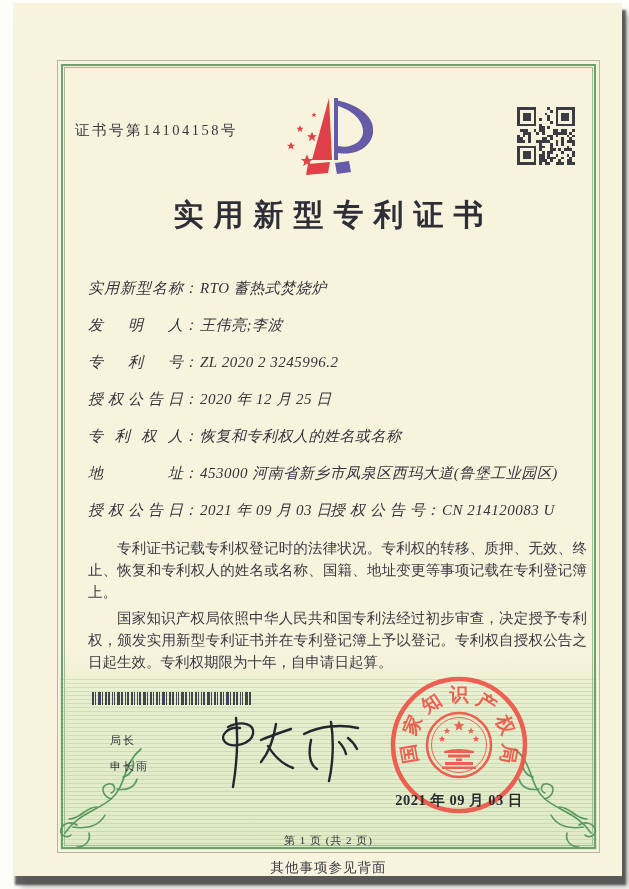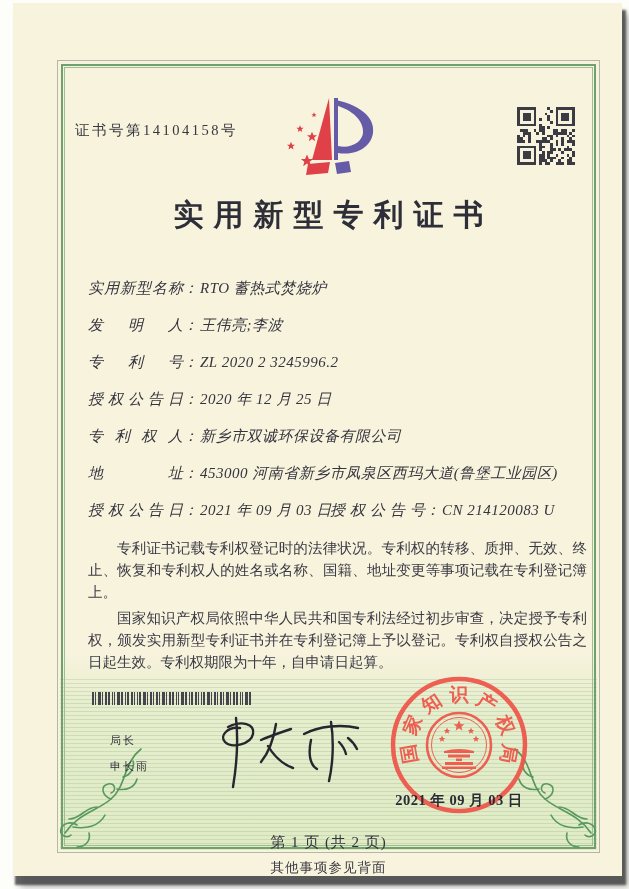--- a/index.html
+++ b/index.html
@@ -62,21 +62,21 @@
     position:absolute;left:50%;top:50%;font-weight:bold;font-size:19px;color:#ee5448;
     font-family:"Liberation Serif","DejaVu Serif",serif;
   }
   .seal-emblem{position:absolute;left:50%;top:50%;transform:translate(-50%,-50%);}
   .seal-date{
     position:absolute;left:375px;top:788px;width:142px;z-index:4;text-align:center;
     font-size:14.5px;font-weight:bold;color:#2b2b34;letter-spacing:.5px;
   }
   .page-footer{
     position:absolute;left:44px;top:830px;width:543px;z-index:3;text-align:center;
-    font-size:15px;color:#33333d;letter-spacing:1px;
+    font-size:11px;color:#33333d;letter-spacing:1px;
   }
   .back-note{
     position:absolute;left:44px;top:856px;width:543px;z-index:3;text-align:center;
     font-size:13.5px;color:#3a3a44;letter-spacing:1px;
   }
   .flourish{position:absolute;z-index:2;}
   .flourish.left{left:40px;top:742px;}
   .flourish.right{left:494px;top:742px;transform:scaleX(-1);}
 </style>
 </head>
@@ -265,21 +265,21 @@
     <div class="frow">
       <span class="flabel">发明人</span><span class="fcolon">：</span><span class="fvalue">王伟亮;李波</span>
     </div>
     <div class="frow">
       <span class="flabel">专利号</span><span class="fcolon">：</span><span class="fvalue">ZL 2020 2 3245996.2</span>
     </div>
     <div class="frow">
       <span class="flabel">授权公告日</span><span class="fcolon">：</span><span class="fvalue">2020 年 12 月 25 日</span>
     </div>
     <div class="frow">
-      <span class="flabel">专利权人</span><span class="fcolon">：</span><span class="fvalue">新乡市双诚环保设备有限公司</span>
+      <span class="flabel">专利权人</span><span class="fcolon">：</span><span class="fvalue">恢复和专利权人的姓名或名称</span>
     </div>
     <div class="frow">
       <span class="flabel">地址</span><span class="fcolon">：</span><span class="fvalue">453000 河南省新乡市凤泉区西玛大道(鲁堡工业园区)</span>
     </div>
     <div class="frow">
       <span class="flabel">授权公告日</span><span class="fcolon">：</span><span class="fvalue">2021 年 09 月 03 日</span>
       <span class="grant-no">
         <span class="flabel">授权公告号</span><span class="fcolon">：</span><span class="fvalue">CN 214120083 U</span>
       </span>
     </div>

